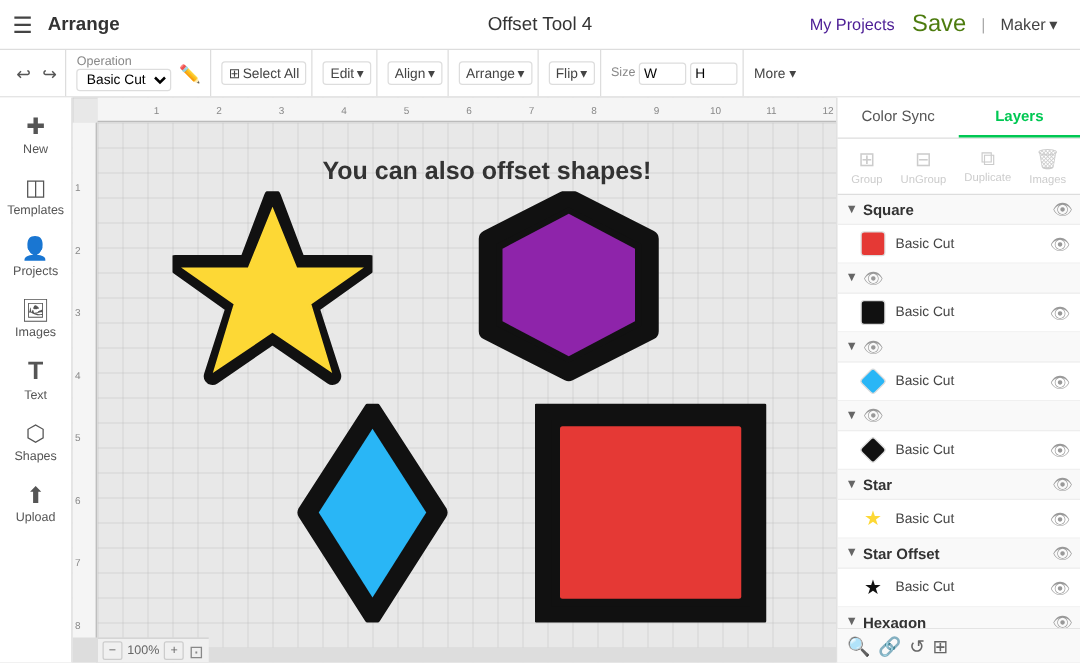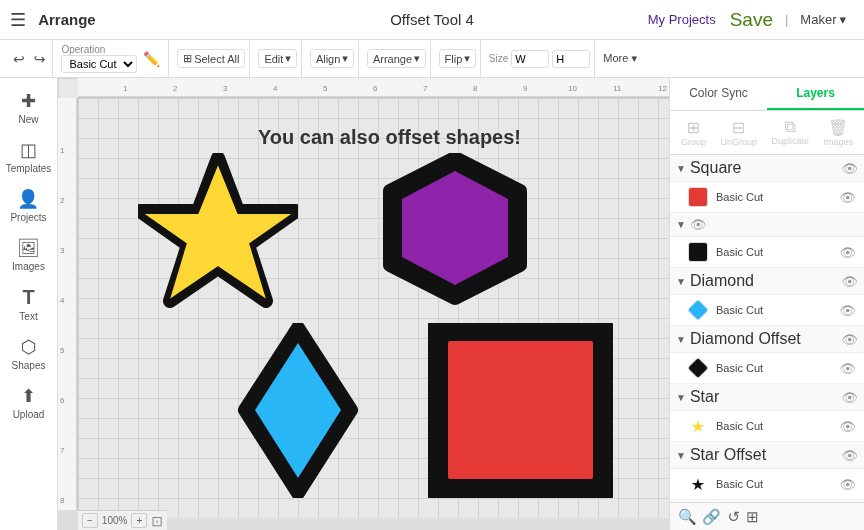--- a/index.html
+++ b/index.html
@@ -89,21 +89,21 @@
     .panel-tool-btn { display: flex; flex-direction: column; align-items: center; cursor: pointer; padding: 3px 5px; }
     .panel-tool-btn .icon { font-size: 16px; color: #555; }
     .panel-tool-btn .label { font-size: 9px; color: #555; }
     .panel-tool-btn.disabled .icon, .panel-tool-btn.disabled .label { color: #ccc; }
 
     
     #layers-list { flex: 1; overflow-y: auto; }
     .layer-group { }
     .layer-group-header { display: flex; align-items: center; padding: 4px 6px; background: #f9f9f9; border-bottom: 1px solid #eee; cursor: pointer; }
     .layer-group-header .chevron { font-size: 10px; color: #666; margin-right: 4px; }
-    .layer-group-header .group-name { font-size: 16px; color: #333; flex: 1; font-weight: 400; }
+    .layer-group-header .group-name { font-size: 12px; color: #333; flex: 1; font-weight: 700; }
     .layer-group-header .eye-icon { font-size: 13px; color: #999; cursor: pointer; }
     .layer-item { display: flex; align-items: center; padding: 5px 8px 5px 18px; border-bottom: 1px solid #f0f0f0; }
     .layer-item .swatch { width: 20px; height: 20px; border-radius: 3px; margin-right: 8px; flex-shrink: 0; }
     .layer-item .item-label { font-size: 11px; color: #444; flex: 1; }
     .layer-item .eye-icon { font-size: 13px; color: #999; }
 
     
     #bottom-bar { display: flex; align-items: center; justify-content: space-between; padding: 2px 8px; border-top: 1px solid #ddd; height: 28px; background: #f9f9f9; }
     .bottom-icons { display: flex; gap: 6px; }
     .bottom-icon { font-size: 15px; color: #666; cursor: pointer; }
@@ -354,34 +354,32 @@
         <div class="layer-item">
           <div class="swatch" style="background:#111111; border:1px solid #ddd;"></div>
           <span class="item-label">Basic Cut</span>
           <span class="eye-icon">👁</span>
         </div>
       </div>
 
       <div class="layer-group">
         <div class="layer-group-header">
           <span class="chevron">▼</span>
-          <span class="group-name">Diamond</span>
           <span class="eye-icon">👁</span>
         </div>
         <div class="layer-item">
           <div class="swatch" style="background:#29b6f6; border:1px solid #ddd; transform:rotate(45deg); width:16px;height:16px;margin:2px 10px 2px 2px;"></div>
           <span class="item-label">Basic Cut</span>
           <span class="eye-icon">👁</span>
         </div>
       </div>
 
       <div class="layer-group">
         <div class="layer-group-header">
           <span class="chevron">▼</span>
-          <span class="group-name">Diamond Offset</span>
           <span class="eye-icon">👁</span>
         </div>
         <div class="layer-item">
           <div class="swatch" style="background:#111111; border:1px solid #ddd; transform:rotate(45deg); width:16px;height:16px;margin:2px 10px 2px 2px;"></div>
           <span class="item-label">Basic Cut</span>
           <span class="eye-icon">👁</span>
         </div>
       </div>
 
       <div class="layer-group">

